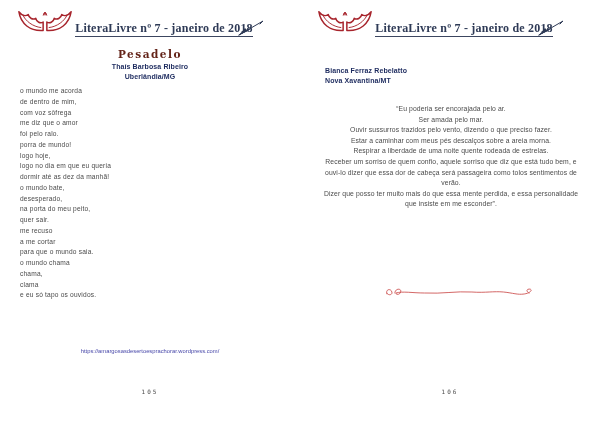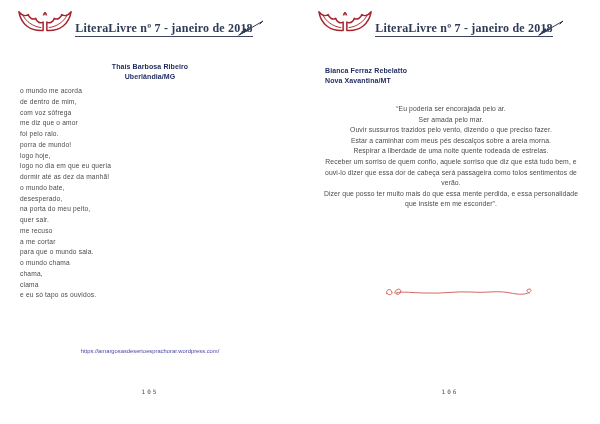--- a/index.html
+++ b/index.html
@@ -63,20 +63,21 @@
     <span class="pen">
       <svg viewBox="0 0 28 20" width="28" height="20">
         <g stroke="#2e3a56" fill="none" stroke-width="1" stroke-linecap="round">
           <path d="M2 17 L26 3 L23 6"></path>
           <path d="M2 17 L13 11"></path>
         </g>
         <path d="M2 17 L8 10 L11 13 Z" fill="#2e3a56"></path>
       </svg>
     </span>
 
+    <div class="title">Pesadelo</div>
 
     <div class="author-block">
       <div>Thaís Barbosa Ribeiro</div>
       <div>Uberlândia/MG</div>
     </div>
 
     <div class="poem-left">
         <div>o mundo me acorda</div>
         <div>de dentro de mim,</div>
         <div>com voz sôfrega</div>

